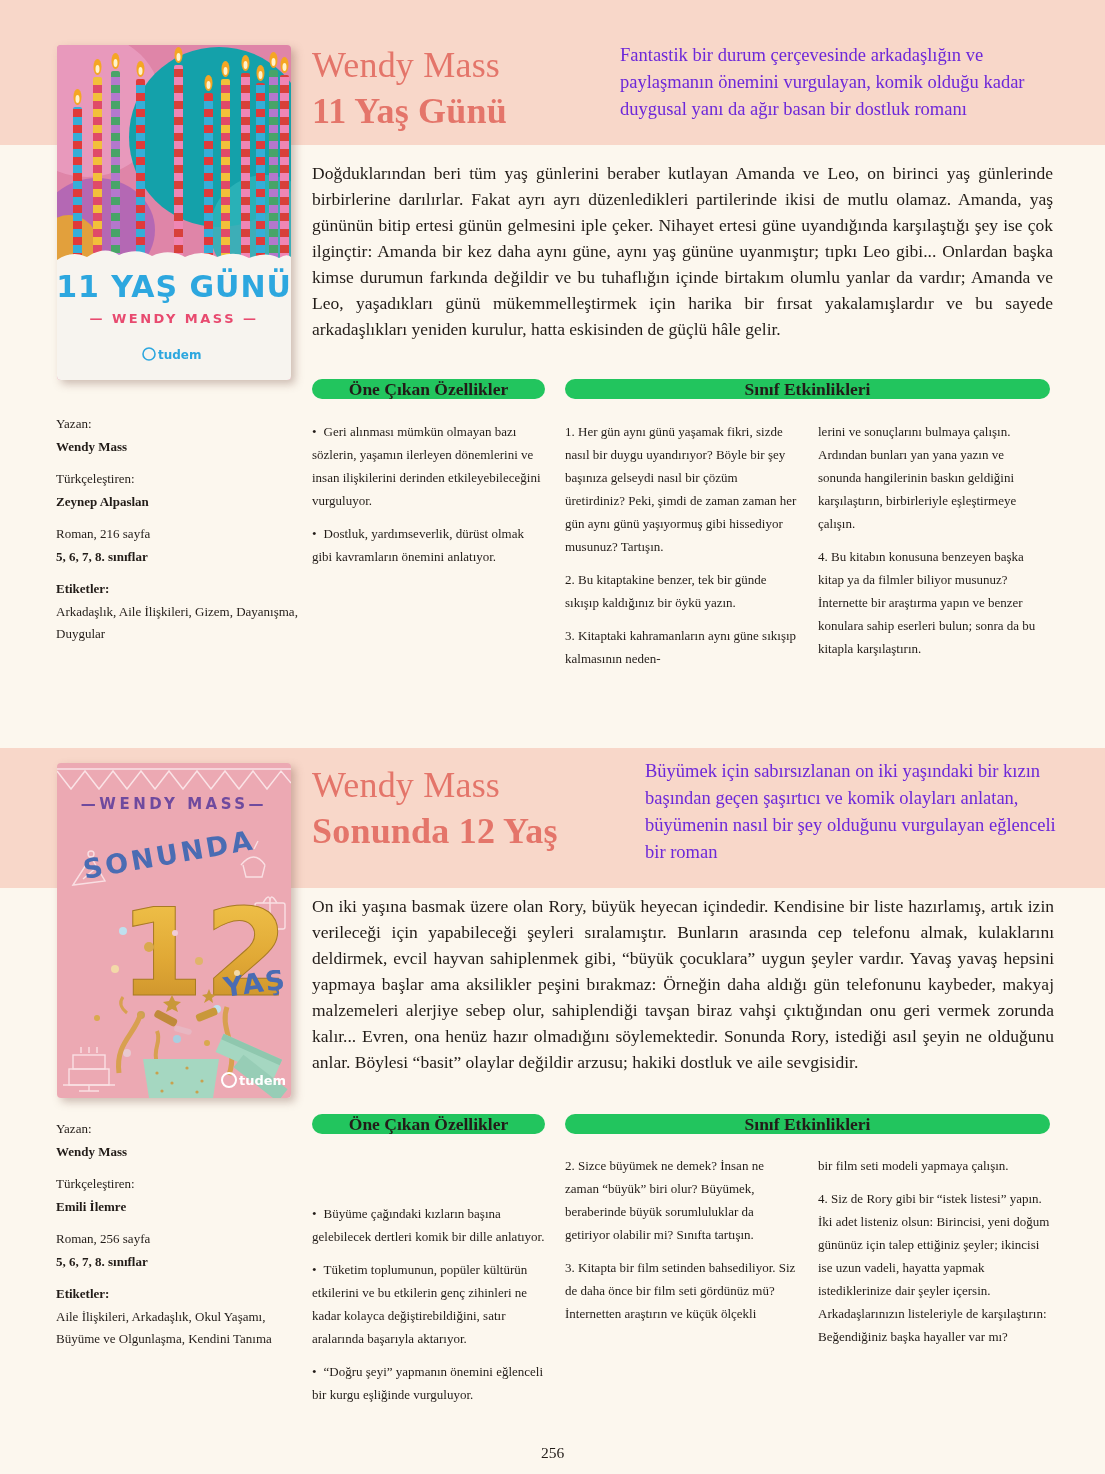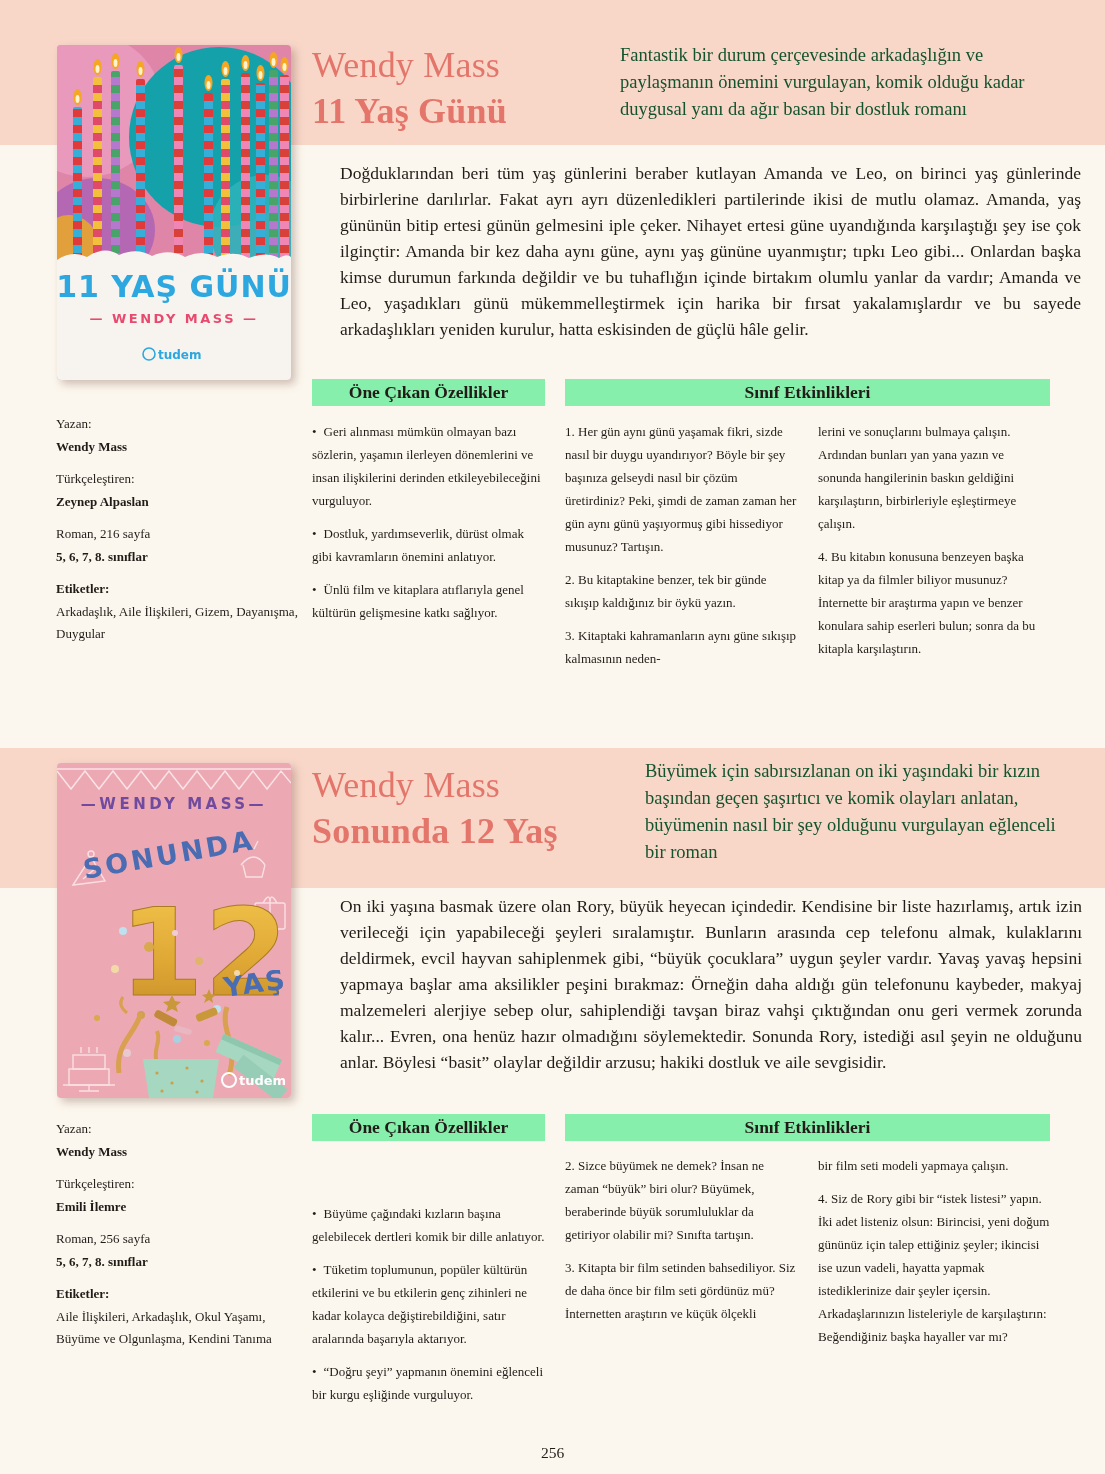--- a/index.html
+++ b/index.html
@@ -5,27 +5,27 @@
   html,body { margin:0; padding:0; background:#fcf7ee; }
   .page {
     position:relative; width:1105px; height:1474px; background:#fcf7ee;
     font-family:"Liberation Serif","DejaVu Serif",serif; color:#221c18; overflow:hidden;
   }
   .band { position:absolute; left:0; width:1105px; background:#f8d7c9; }
   .cover { position:absolute; width:234px; height:335px; border-radius:4px;
            box-shadow:4px 4px 8px rgba(120,80,70,.35); overflow:hidden; }
   .title-block { position:absolute; font-size:36px; line-height:46px; color:#e4756a; letter-spacing:.2px; }
   .title-line2 { font-weight:bold; }
-  .tagline { position:absolute; font-size:18.5px; line-height:27px; color:#14532d; }
-  .desc { position:absolute; font-size:17.5px; line-height:26px; text-align:justify;margin-left:28px; }
+  .tagline { position:absolute; font-size:18.5px; line-height:27px; color:#6d28d9; }
+  .desc { position:absolute; font-size:17.5px; line-height:26px; text-align:justify; }
   .sidebar { position:absolute; font-size:13px; line-height:22.5px; }
   .sidebar .grp { margin-bottom:10px; }
   .b { font-weight:bold; }
-  .colhead { position:absolute; height:27px; background:#86efac; font-weight:bold; font-size:17.5px;
-             display:flex; align-items:center; justify-content:center; }
+  .colhead { position:absolute; height:20px; background:#22c55e; font-weight:bold; font-size:17.5px;
+             display:flex; align-items:center; justify-content:center;border-radius:12px; }
   .col { position:absolute; font-size:13px; line-height:23px; }
   .col p { margin:0 0 10px 0; }
   .feat::before { content:"•"; padding-right:7px; }
   .pagenum { position:absolute; left:0; width:1105px; text-align:center; font-size:15.5px; }
   svg text { font-family:"DejaVu Sans","Liberation Sans",sans-serif; }
 </style>
 </head>
 <body>
 
 <div class="page">
@@ -150,21 +150,20 @@
     <div class="grp">
       <div class="b">Etiketler:</div>
       <div>Arkadaşlık, Aile İlişkileri, Gizem, Dayanışma, Duygular</div>
     </div>
   </div>
 
   <div class="colhead" style="left:312px;top:379px;width:233px">Öne Çıkan Özellikler</div>
   <div class="col" style="left:312px;top:420px;width:233px">
     <p class="feat">Geri alınması mümkün olmayan bazı sözlerin, yaşamın ilerleyen dönemlerini ve insan ilişkilerini derinden etkileyebileceğini vurguluyor.</p>
     <p class="feat">Dostluk, yardımseverlik, dürüst olmak gibi kavramların önemini anlatıyor.</p>
-    <p class="feat">Ünlü film ve kitaplara atıflarıyla genel kültürün gelişmesine katkı sağlıyor.</p>
   </div>
 
   <div class="colhead" style="left:565px;top:379px;width:485px">Sınıf Etkinlikleri</div>
   <div class="col" style="left:565px;top:420px;width:235px">
     <p>1. Her gün aynı günü yaşamak fikri, sizde nasıl bir duygu uyandırıyor? Böyle bir şey başınıza gelseydi nasıl bir çözüm üretirdiniz? Peki, şimdi de zaman zaman her gün aynı günü yaşıyormuş gibi hissediyor musunuz? Tartışın.</p>
     <p>2. Bu kitaptakine benzer, tek bir günde sıkışıp kaldığınız bir öykü yazın.</p>
     <p>3. Kitaptaki kahramanların aynı güne sıkışıp kalmasının neden-</p>
   </div>
   <div class="col" style="left:818px;top:420px;width:232px">
     <p>lerini ve sonuçlarını bulmaya çalışın. Ardından bunları yan yana yazın ve sonunda hangilerinin baskın geldiğini karşılaştırın, birbirleriyle eşleştirmeye çalışın.</p>

